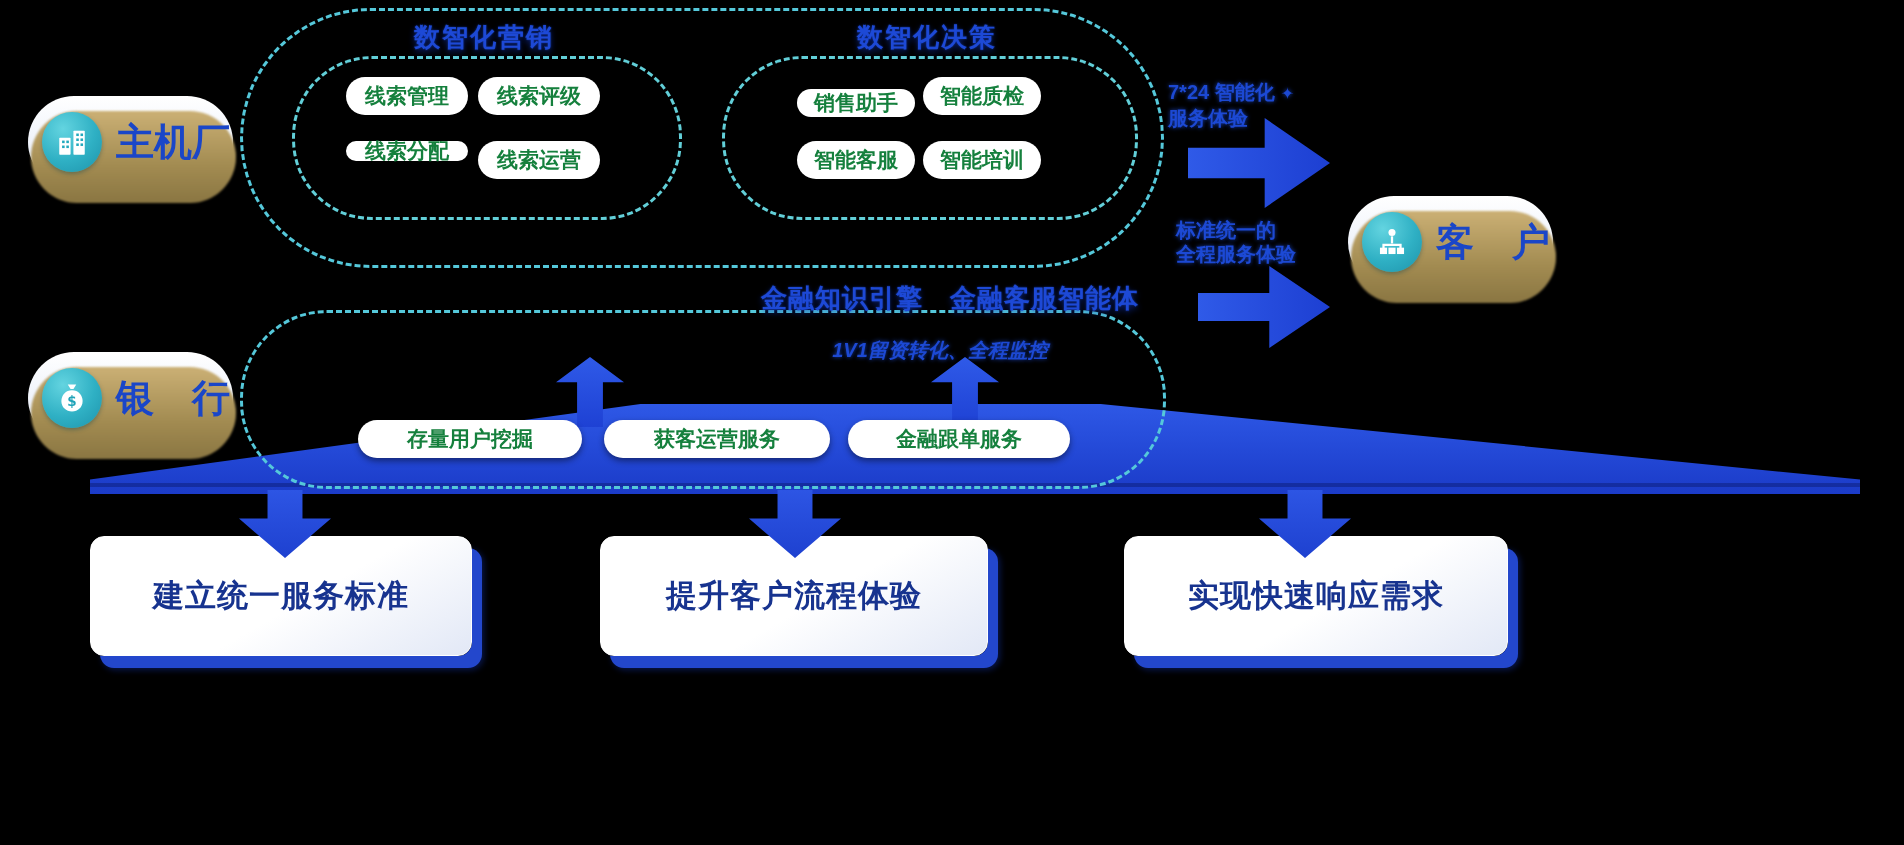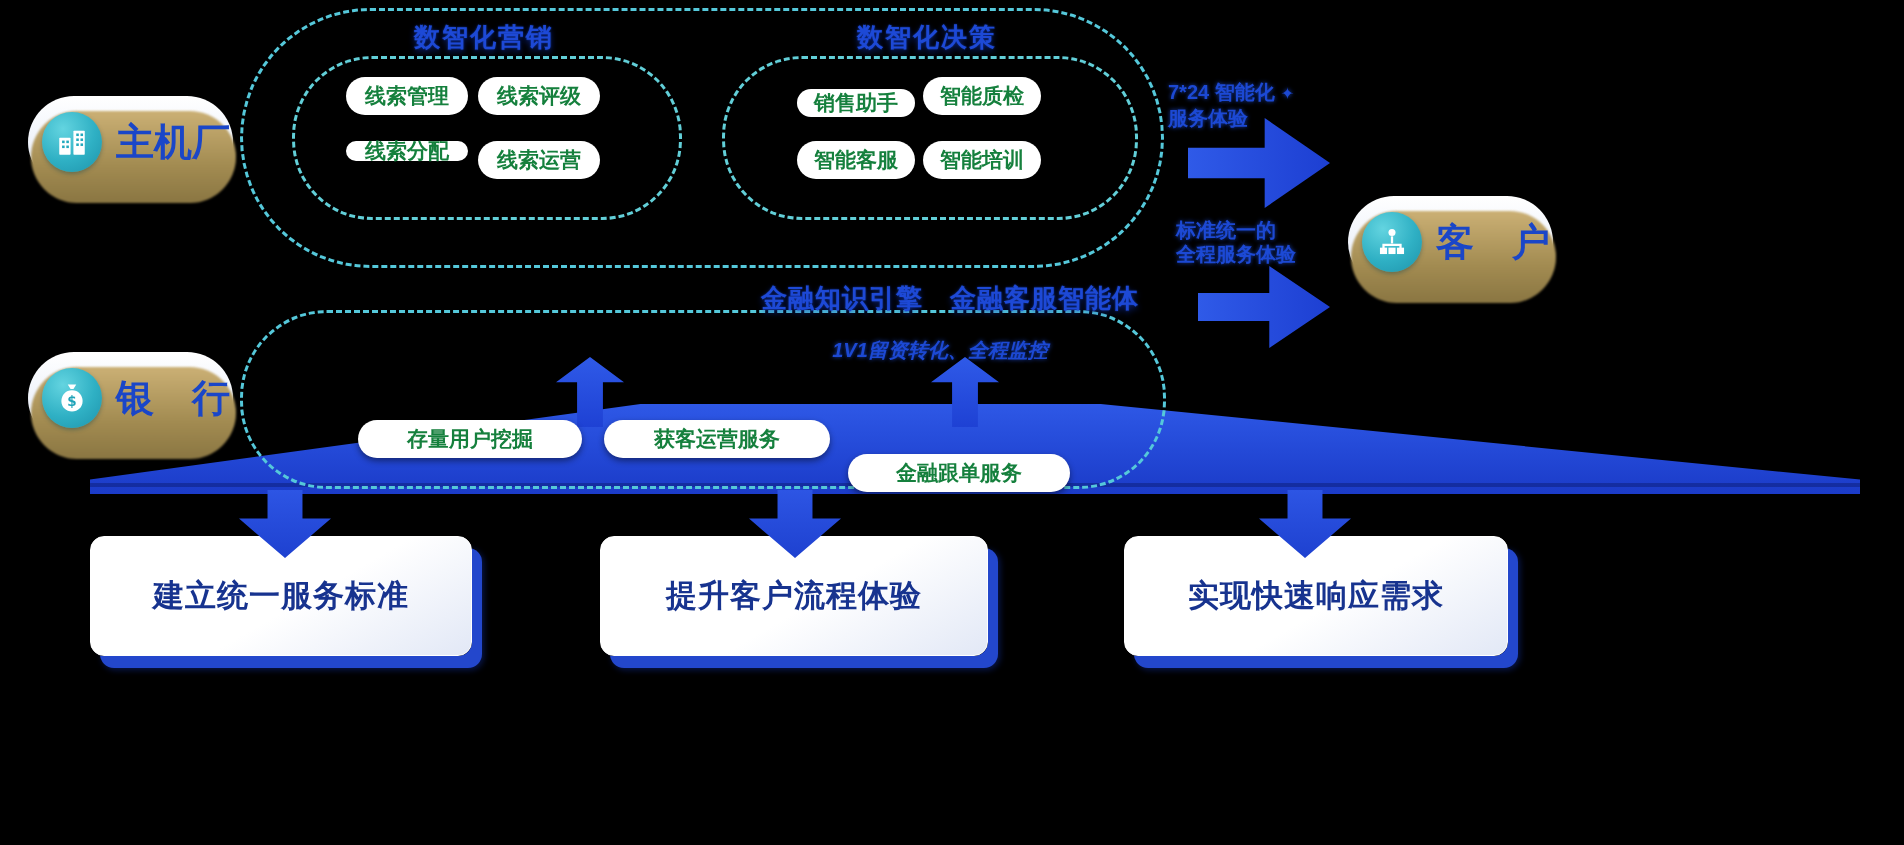--- a/index.html
+++ b/index.html
@@ -30,21 +30,21 @@
   .c-m1{left:346px;top:77px;width:122px;height:38px;}
   .c-m2{left:478px;top:77px;width:122px;height:38px;}
   .c-m3{left:346px;top:141px;width:122px;height:20px;}
   .c-m4{left:478px;top:141px;width:122px;height:38px;}
   .c-d1{left:797px;top:89px;width:118px;height:28px;}
   .c-d2{left:923px;top:77px;width:118px;height:38px;}
   .c-d3{left:797px;top:141px;width:118px;height:38px;}
   .c-d4{left:923px;top:141px;width:118px;height:38px;}
   .c-s1{left:358px;top:420px;width:224px;height:38px;}
   .c-s2{left:604px;top:420px;width:226px;height:38px;}
-  .c-s3{left:848px;top:420px;width:222px;height:38px;margin-top:34px;}
+  .c-s3{left:848px;top:420px;width:222px;height:38px;}
   
   .actor{
     position:absolute;display:flex;align-items:center;gap:14px;padding-left:14px;
     width:205px;height:92px;border-radius:56px;box-sizing:border-box;
     background:linear-gradient(180deg,#ffffff 0%,#eef2fa 55%,#d3dcef 100%);
     z-index:8;
   }
   .actor::before{
     content:"";position:absolute;inset:0;border-radius:inherit;z-index:-1;
     transform:translate(3px,15px);filter:blur(1px);

